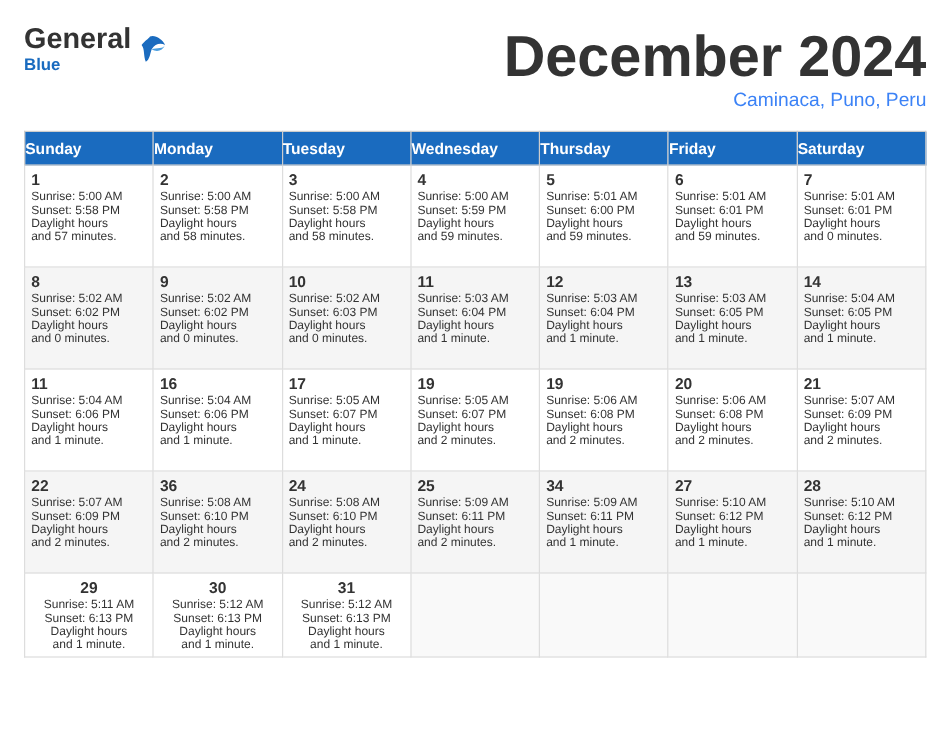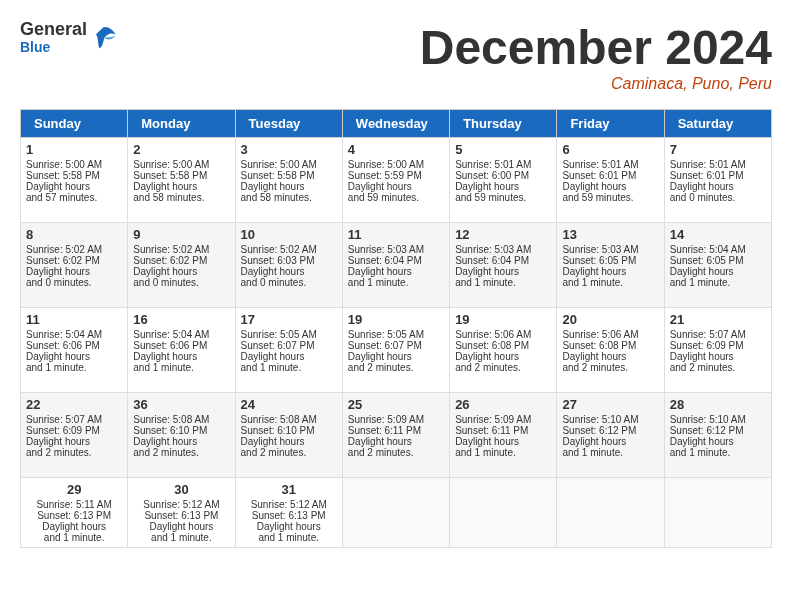--- a/index.html
+++ b/index.html
@@ -19,21 +19,21 @@
     .logo {
       display: flex;
       align-items: center;
     }
     .logo-text {
       display: flex;
       flex-direction: column;
       line-height: 1.1;
     }
     .logo-general {
-      font-size: 18px;
+      font-size: 24px;
       font-weight: bold;
       color: #333;
     }
     .logo-blue {
       font-size: 14px;
       font-weight: bold;
       color: #1a6bbf;
     }
     .logo-bird {
       width: 28px;
@@ -43,33 +43,32 @@
     .title-block {
       text-align: right;
     }
     .month-title {
       font-size: 48px;
       font-weight: bold;
       color: #333;
     }
     .location {
       font-size: 16px;
-      color: #c2410c;
-      font-style: italic;
+      color: #3b82f6;
     }
     .calendar {
       width: 100%;
       border-collapse: collapse;
     }
     .calendar th {
       background: #1a6bbf;
       color: #fff;
       font-size: 13px;
       font-weight: bold;
-      padding: 6px 13px;
+      padding: 6px 0;
       text-align: left;
       border: 1px solid #ccc;
     }
     .calendar td {
       border: 1px solid #ddd;
       vertical-align: top;
       padding: 4px 5px;
       font-size: 10px;
       color: #333;
       width: calc(100% / 7);
@@ -151,21 +150,21 @@
         <td><span class="day-number">19</span><span>Sunrise: 5:05 AM</span><br><span>Sunset: 6:07 PM</span><br><span>Daylight hours</span><br><span>and 2 minutes.</span></td>
         <td><span class="day-number">19</span><span>Sunrise: 5:06 AM</span><br><span>Sunset: 6:08 PM</span><br><span>Daylight hours</span><br><span>and 2 minutes.</span></td>
         <td><span class="day-number">20</span><span>Sunrise: 5:06 AM</span><br><span>Sunset: 6:08 PM</span><br><span>Daylight hours</span><br><span>and 2 minutes.</span></td>
         <td><span class="day-number">21</span><span>Sunrise: 5:07 AM</span><br><span>Sunset: 6:09 PM</span><br><span>Daylight hours</span><br><span>and 2 minutes.</span></td>
       </tr>
       <tr>
         <td><span class="day-number">22</span><span>Sunrise: 5:07 AM</span><br><span>Sunset: 6:09 PM</span><br><span>Daylight hours</span><br><span>and 2 minutes.</span></td>
         <td><span class="day-number">36</span><span>Sunrise: 5:08 AM</span><br><span>Sunset: 6:10 PM</span><br><span>Daylight hours</span><br><span>and 2 minutes.</span></td>
         <td><span class="day-number">24</span><span>Sunrise: 5:08 AM</span><br><span>Sunset: 6:10 PM</span><br><span>Daylight hours</span><br><span>and 2 minutes.</span></td>
         <td><span class="day-number">25</span><span>Sunrise: 5:09 AM</span><br><span>Sunset: 6:11 PM</span><br><span>Daylight hours</span><br><span>and 2 minutes.</span></td>
-        <td><span class="day-number">26</span><span>Sunrise: 5:09 AM</span><br><span>Sunset: 6:11 PM</span><br><span>Daylight hours</span><br><span>and 1 minute.</span></td>
+        <td><span class="day-number">34</span><span>Sunrise: 5:09 AM</span><br><span>Sunset: 6:11 PM</span><br><span>Daylight hours</span><br><span>and 1 minute.</span></td>
         <td><span class="day-number">27</span><span>Sunrise: 5:10 AM</span><br><span>Sunset: 6:12 PM</span><br><span>Daylight hours</span><br><span>and 1 minute.</span></td>
         <td><span class="day-number">28</span><span>Sunrise: 5:10 AM</span><br><span>Sunset: 6:12 PM</span><br><span>Daylight hours</span><br><span>and 1 minute.</span></td>
       </tr>
       <tr class="last-row">
         <td><span class="day-number">29</span><span>Sunrise: 5:11 AM</span><br><span>Sunset: 6:13 PM</span><br><span>Daylight hours</span><br><span>and 1 minute.</span></td>
         <td><span class="day-number">30</span><span>Sunrise: 5:12 AM</span><br><span>Sunset: 6:13 PM</span><br><span>Daylight hours</span><br><span>and 1 minute.</span></td>
         <td><span class="day-number">31</span><span>Sunrise: 5:12 AM</span><br><span>Sunset: 6:13 PM</span><br><span>Daylight hours</span><br><span>and 1 minute.</span></td>
         <td class="empty-cell"></td>
         <td class="empty-cell"></td>
         <td class="empty-cell"></td>

